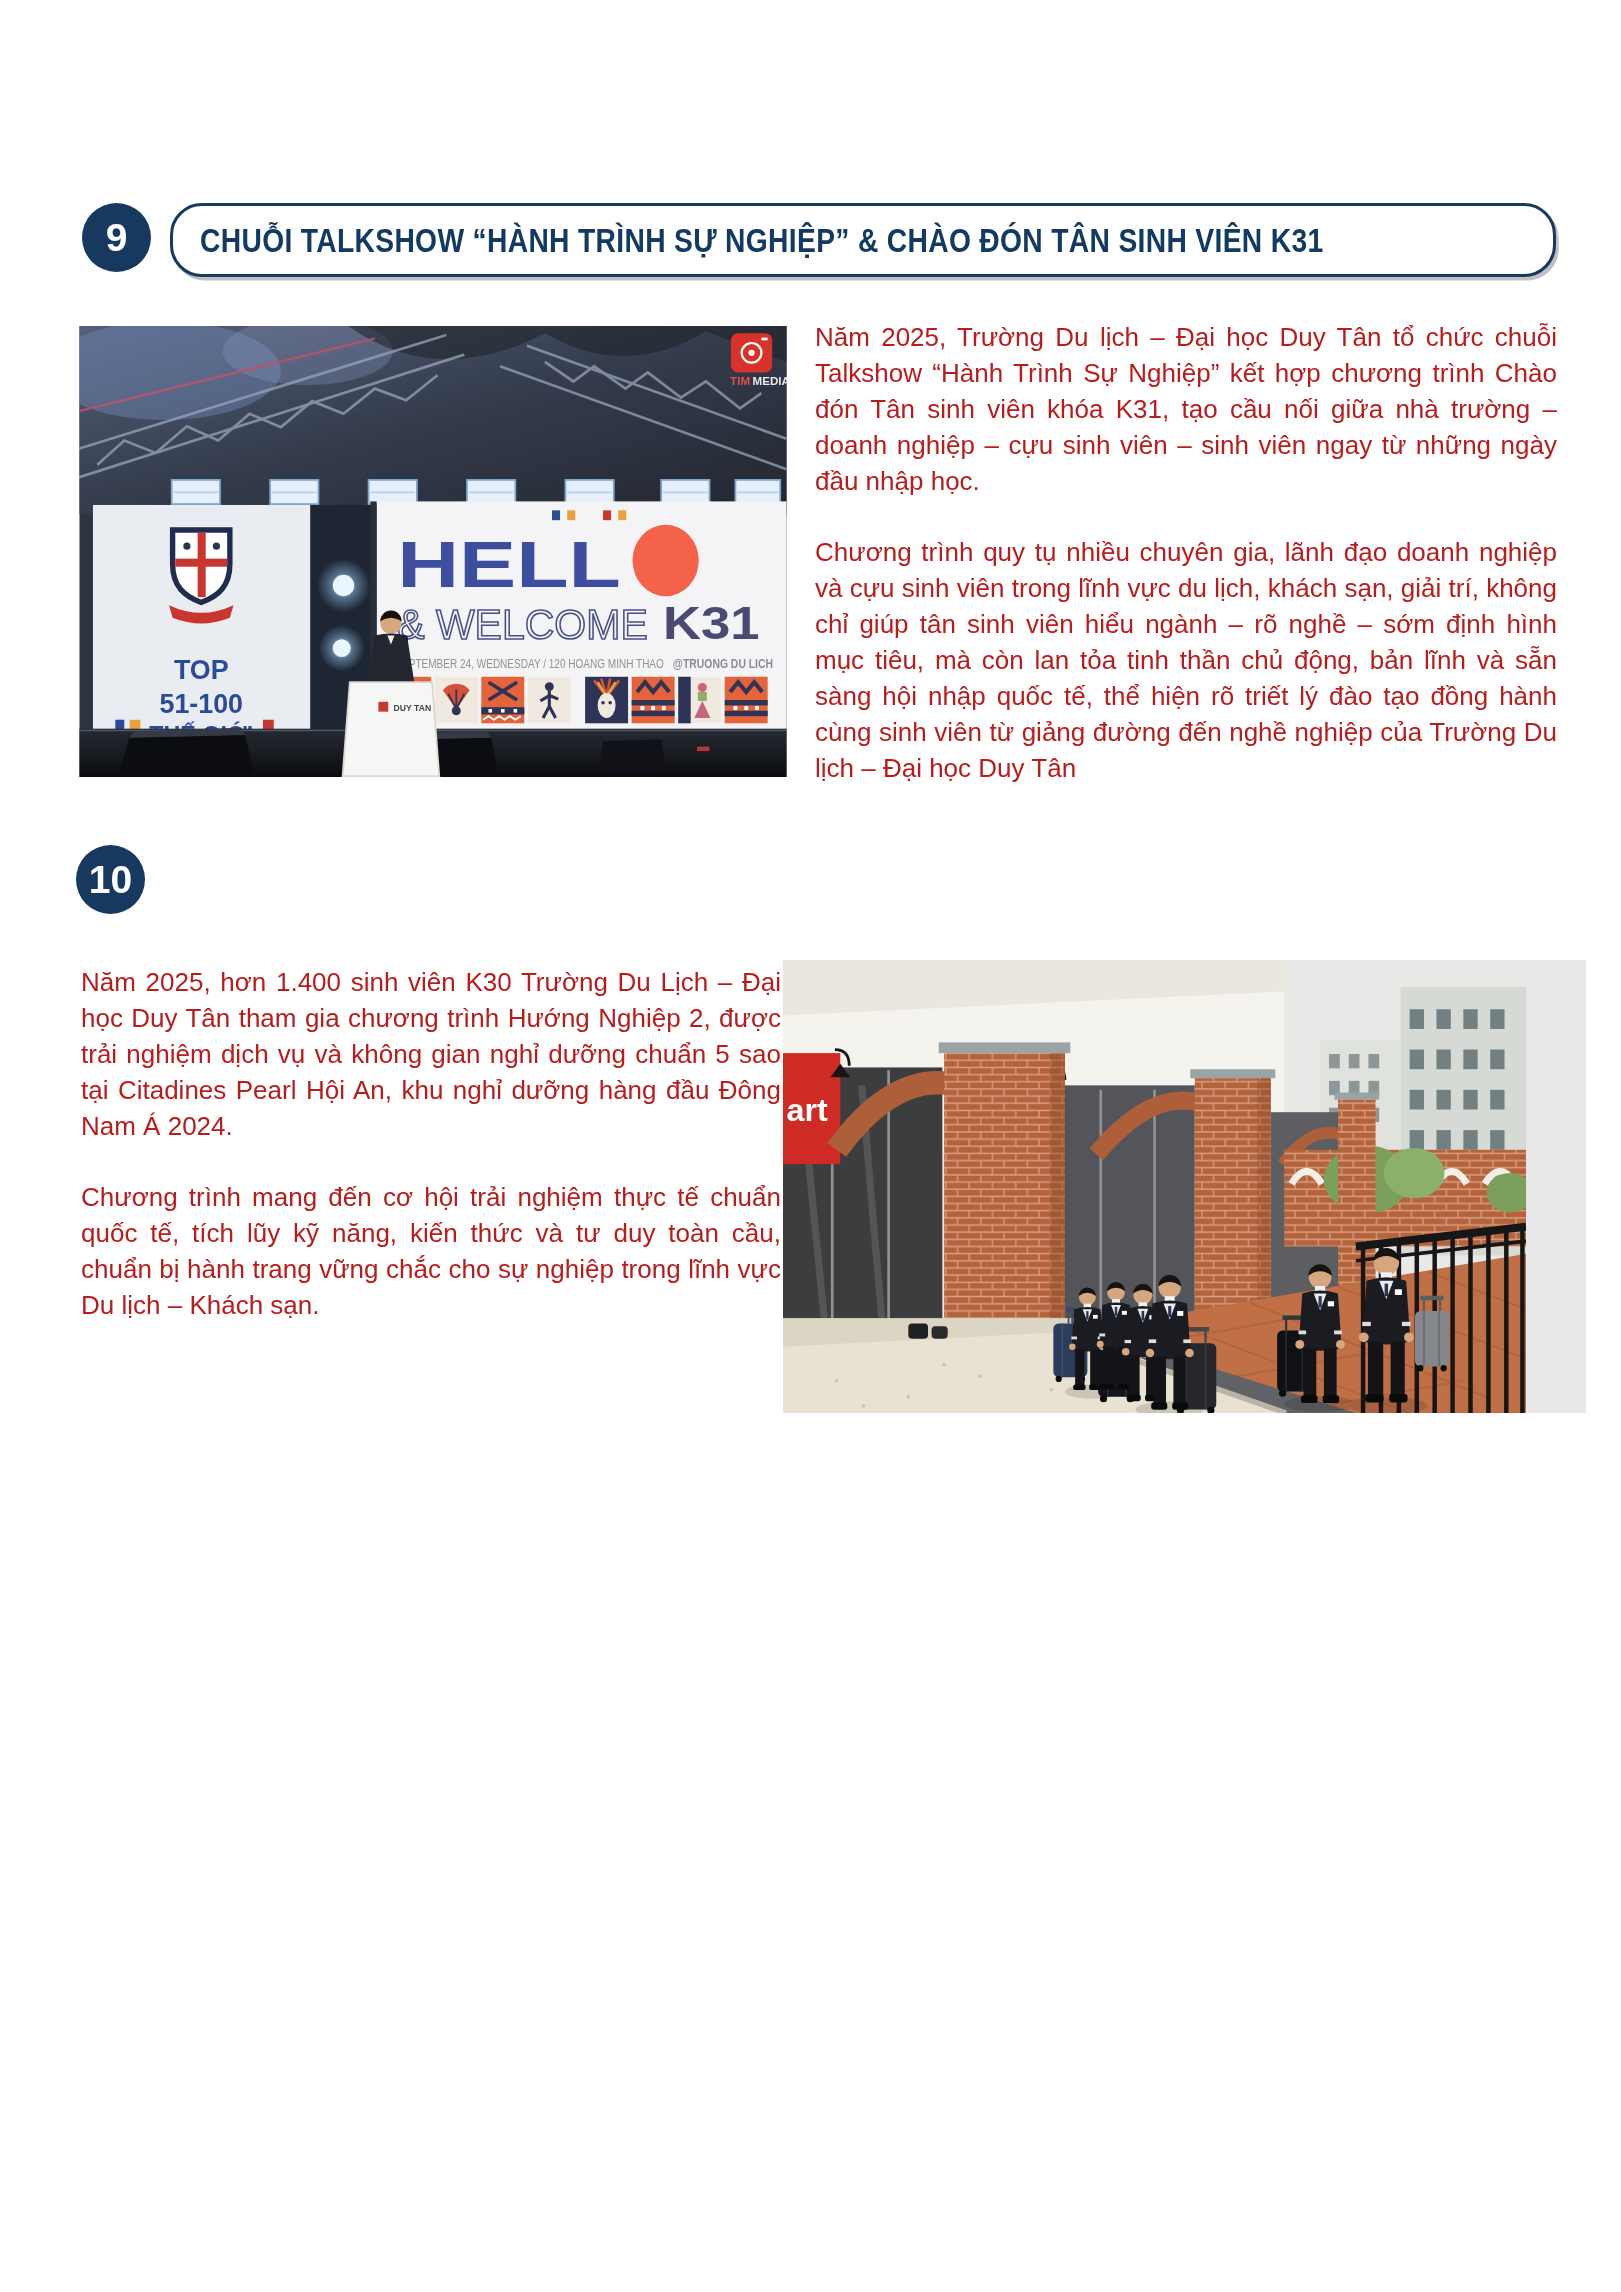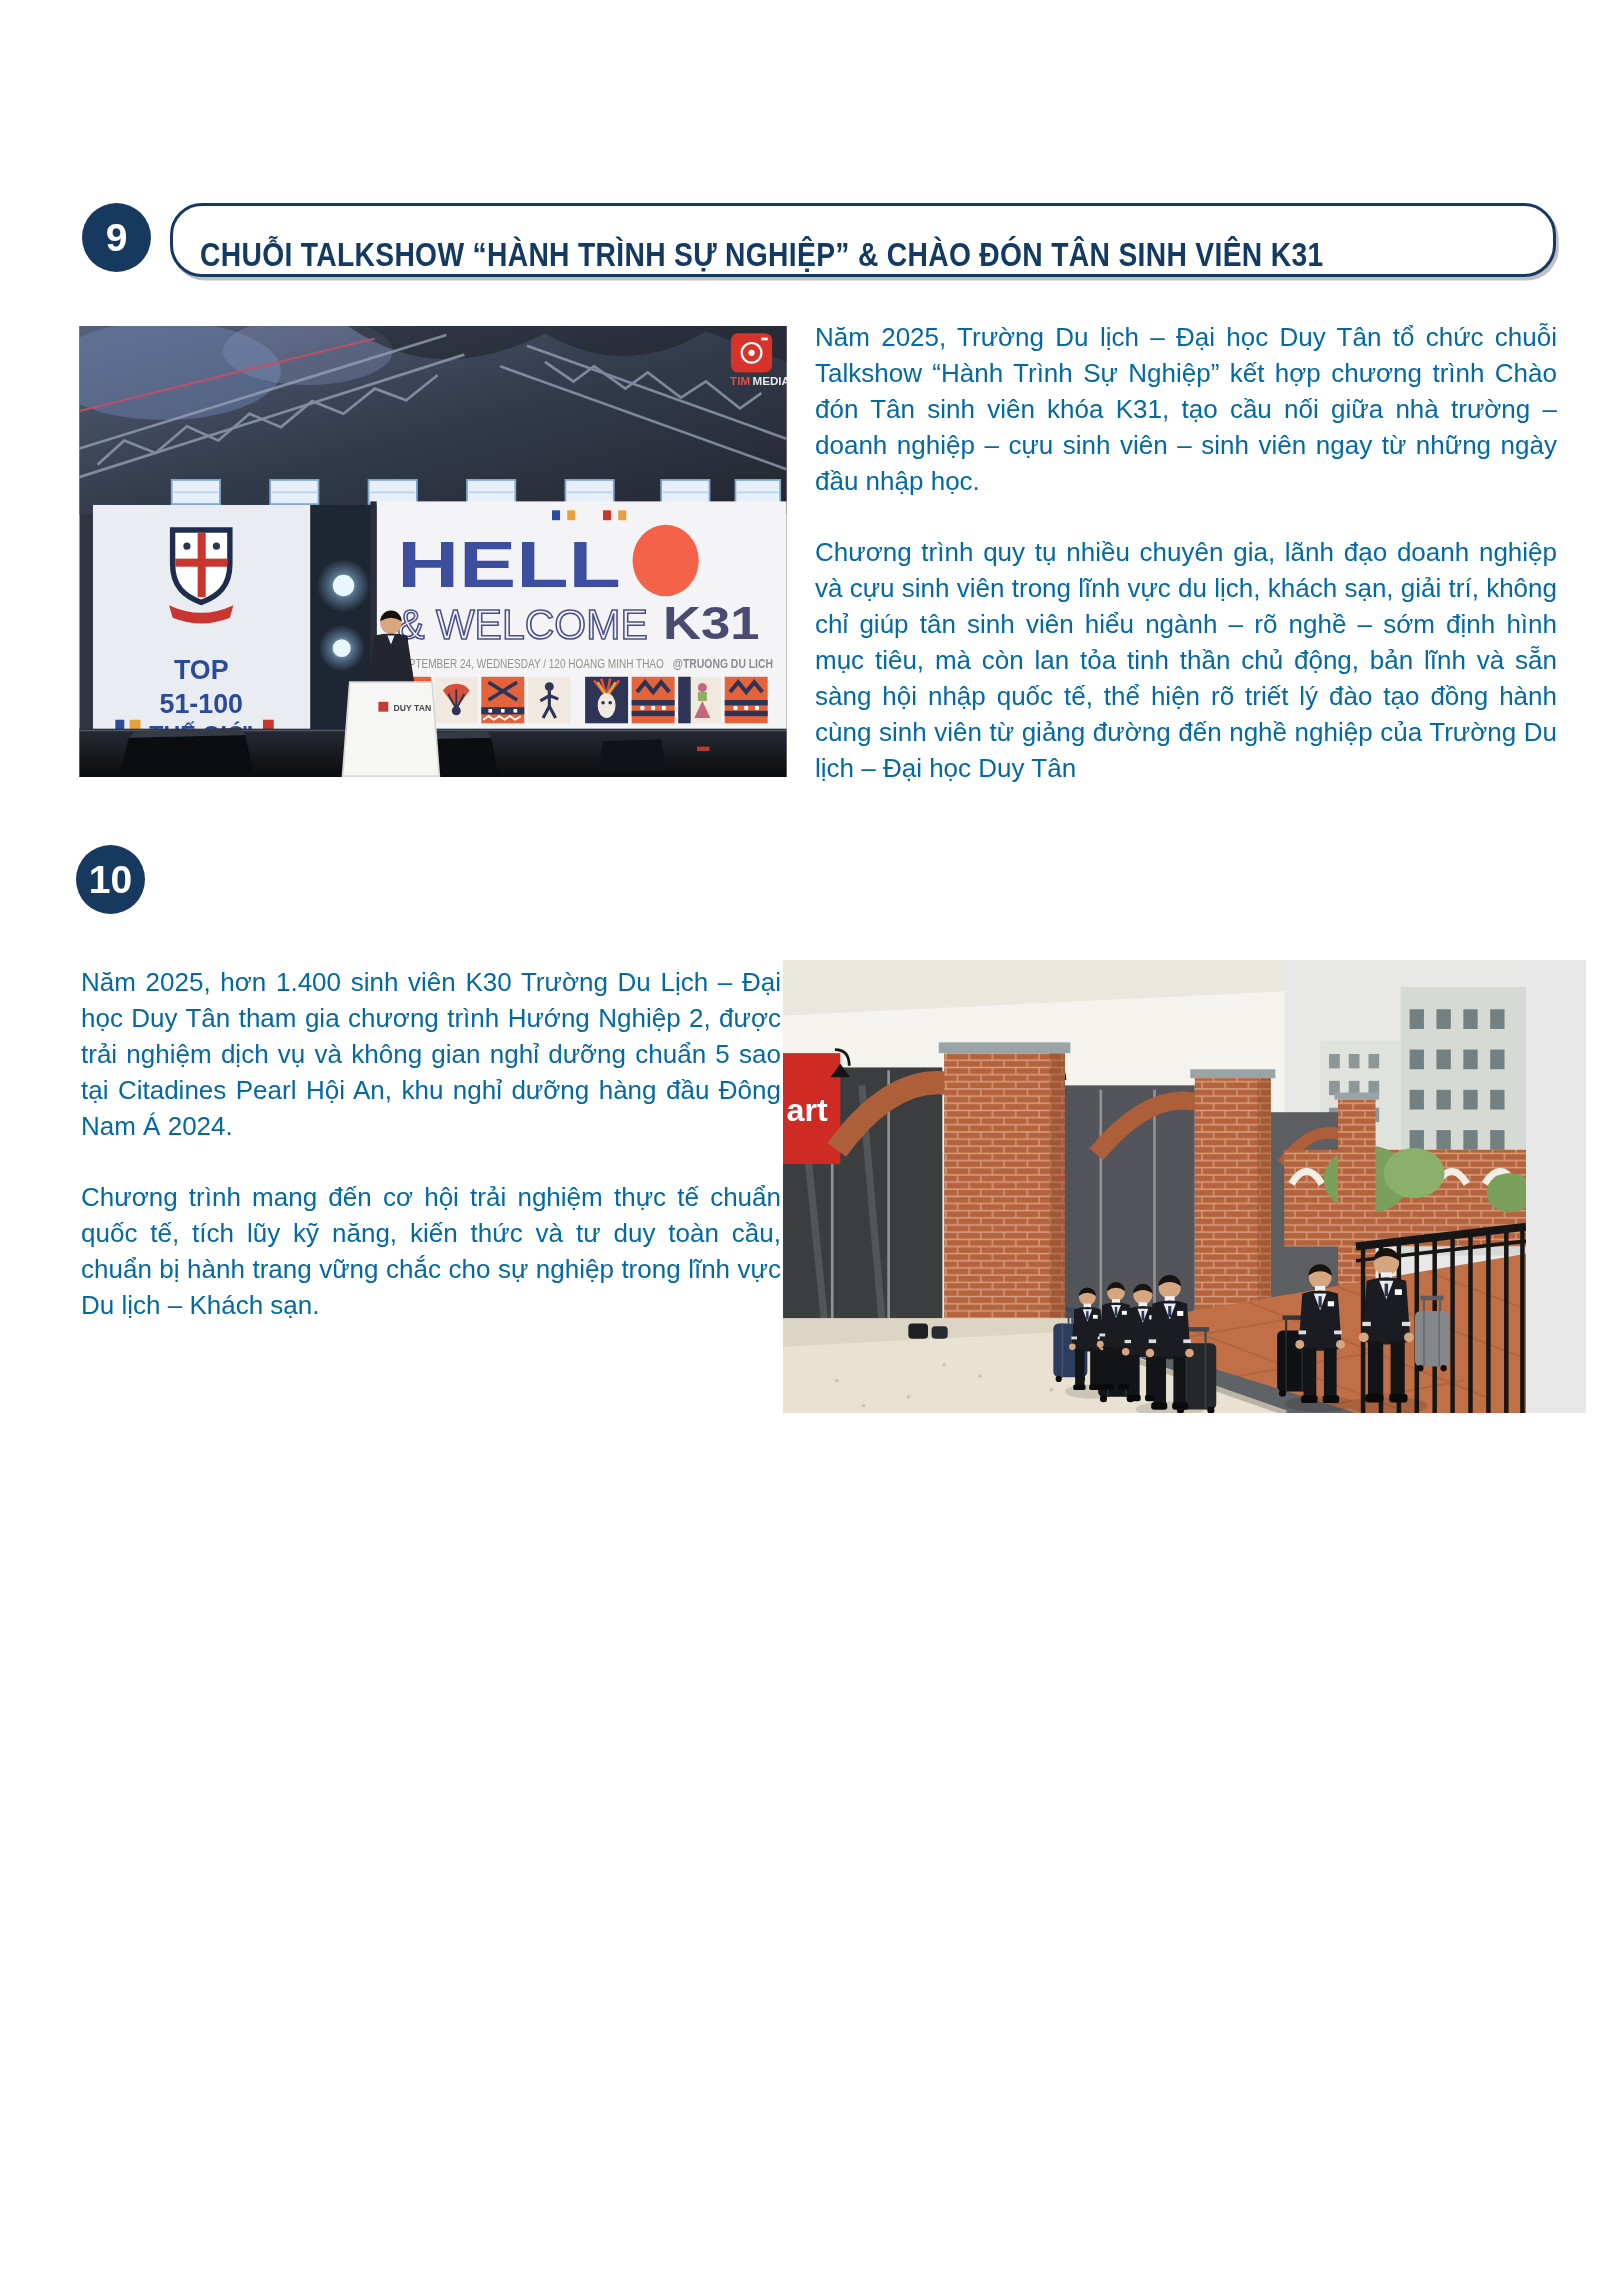--- a/index.html
+++ b/index.html
@@ -3,25 +3,25 @@
 <meta charset="utf-8">
 <style>
   html,body{margin:0;padding:0;background:#ffffff;}
   .page{position:relative;width:1621px;height:2293px;background:#ffffff;overflow:hidden;
         font-family:"Liberation Sans","DejaVu Sans",sans-serif;}
   .num-badge{position:absolute;width:69px;height:69px;border-radius:50%;background:#17395F;
         color:#ffffff;font-weight:bold;font-size:39px;display:flex;align-items:center;
         justify-content:center;z-index:3;}
   .header-bar{position:absolute;left:170px;width:1386px;height:74px;background:#ffffff;
         border:3.6px solid #17395F;border-radius:32px;box-sizing:border-box;
-        box-shadow:2.7px 3.6px 0 rgba(110,116,128,0.45);display:flex;align-items:flex-end;
+        box-shadow:2.7px 3.6px 0 rgba(110,116,128,0.45);display:flex;align-items:center;
         padding:0 12.5px 0 27px;z-index:2;}
   .header-title{font-weight:bold;font-size:34px;color:#133A63;white-space:nowrap;
         letter-spacing:0.4px;transform:scaleX(.83);transform-origin:0 50%;}
-  .body-col{position:absolute;font-size:26px;line-height:36px;color:#0369a1;text-align:justify;}
+  .body-col{position:absolute;font-size:26px;line-height:36px;color:#b91c1c;text-align:justify;}
   .body-col p{margin:0 0 35px 0;}
   .photo{position:absolute;overflow:hidden;background:#e8e8e8;}
   .photo svg{display:block;}
 </style>
 </head>
 <body>
 
 <div class="page">
 
   <div class="num-badge" style="left:82px;top:203px;">

